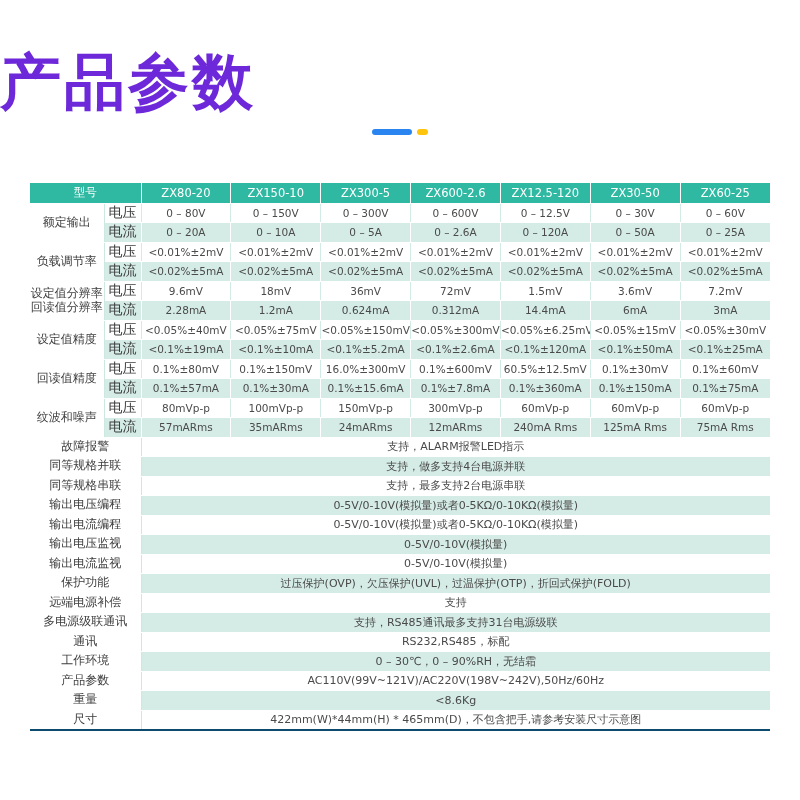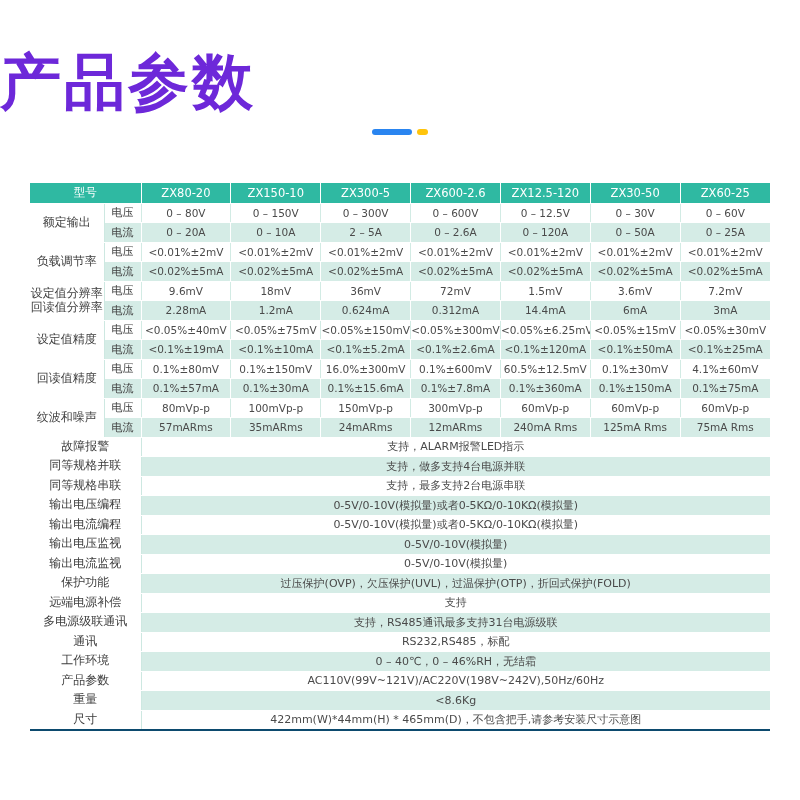--- a/index.html
+++ b/index.html
@@ -66,21 +66,21 @@
 
   td.lbl {
     font-size: 12px;
     color: #3d3d3d;
     background: #ffffff !important;
     border-right: 1px solid #cde8e1 !important;
     line-height: 1.15;
     margin-top: 8px;
   }
   td.lbl .lline { display: block; }
-  td.sub { font-size: 11px; color: #3d3d3d; }
+  td.sub { font-size: 14px; color: #3d3d3d; }
   td.val { font-size: 10.5px; color: #4a4a4a; }
   td.spanval { font-size: 11px; color: #4a4a4a; margin-left: 36px; }
   tr.lastrow td { border-bottom: 2px solid #0c4a6e; }
 </style>
 </head>
 <body>
 
 <div class="page">
   <div class="page-title">产品参数</div>
   <div class="title-underline">
@@ -122,21 +122,21 @@
           <td class="val">0 – 300V</td>
           <td class="val">0 – 600V</td>
           <td class="val">0 – 12.5V</td>
           <td class="val">0 – 30V</td>
           <td class="val">0 – 60V</td>
         </tr>
         <tr class="rg">
           <td class="sub">电流</td>
           <td class="val">0 – 20A</td>
           <td class="val">0 – 10A</td>
-          <td class="val">2 – 5A</td>
+          <td class="val">0 – 5A</td>
           <td class="val">0 – 2.6A</td>
           <td class="val">0 – 120A</td>
           <td class="val">0 – 50A</td>
           <td class="val">0 – 25A</td>
         </tr>
         <tr class="rw">
           <td class="lbl" rowspan="2">
             <span class="lline">负载调节率</span>
           </td>
           <td class="sub">电压</td>
@@ -209,21 +209,21 @@
           <td class="lbl" rowspan="2">
             <span class="lline">回读值精度</span>
           </td>
           <td class="sub">电压</td>
           <td class="val">0.1%±80mV</td>
           <td class="val">0.1%±150mV</td>
           <td class="val">16.0%±300mV</td>
           <td class="val">0.1%±600mV</td>
           <td class="val">60.5%±12.5mV</td>
           <td class="val">0.1%±30mV</td>
-          <td class="val">4.1%±60mV</td>
+          <td class="val">0.1%±60mV</td>
         </tr>
         <tr class="rg">
           <td class="sub">电流</td>
           <td class="val">0.1%±57mA</td>
           <td class="val">0.1%±30mA</td>
           <td class="val">0.1%±15.6mA</td>
           <td class="val">0.1%±7.8mA</td>
           <td class="val">0.1%±360mA</td>
           <td class="val">0.1%±150mA</td>
           <td class="val">0.1%±75mA</td>
@@ -290,21 +290,21 @@
         <tr class="rg">
           <td class="lbl" colspan="2">多电源级联通讯</td>
           <td class="spanval" colspan="7">支持，RS485通讯最多支持31台电源级联</td>
         </tr>
         <tr class="rw">
           <td class="lbl" colspan="2">通讯</td>
           <td class="spanval" colspan="7">RS232,RS485，标配</td>
         </tr>
         <tr class="rg">
           <td class="lbl" colspan="2">工作环境</td>
-          <td class="spanval" colspan="7">0 – 40℃，0 – 46%RH，无结霜</td>
+          <td class="spanval" colspan="7">0 – 30℃，0 – 90%RH，无结霜</td>
         </tr>
         <tr class="rw">
           <td class="lbl" colspan="2">产品参数</td>
           <td class="spanval" colspan="7">AC110V(99V~121V)/AC220V(198V~242V),50Hz/60Hz</td>
         </tr>
         <tr class="rg">
           <td class="lbl" colspan="2">重量</td>
           <td class="spanval" colspan="7">&lt;8.6Kg</td>
         </tr>
         <tr class="rw lastrow">

